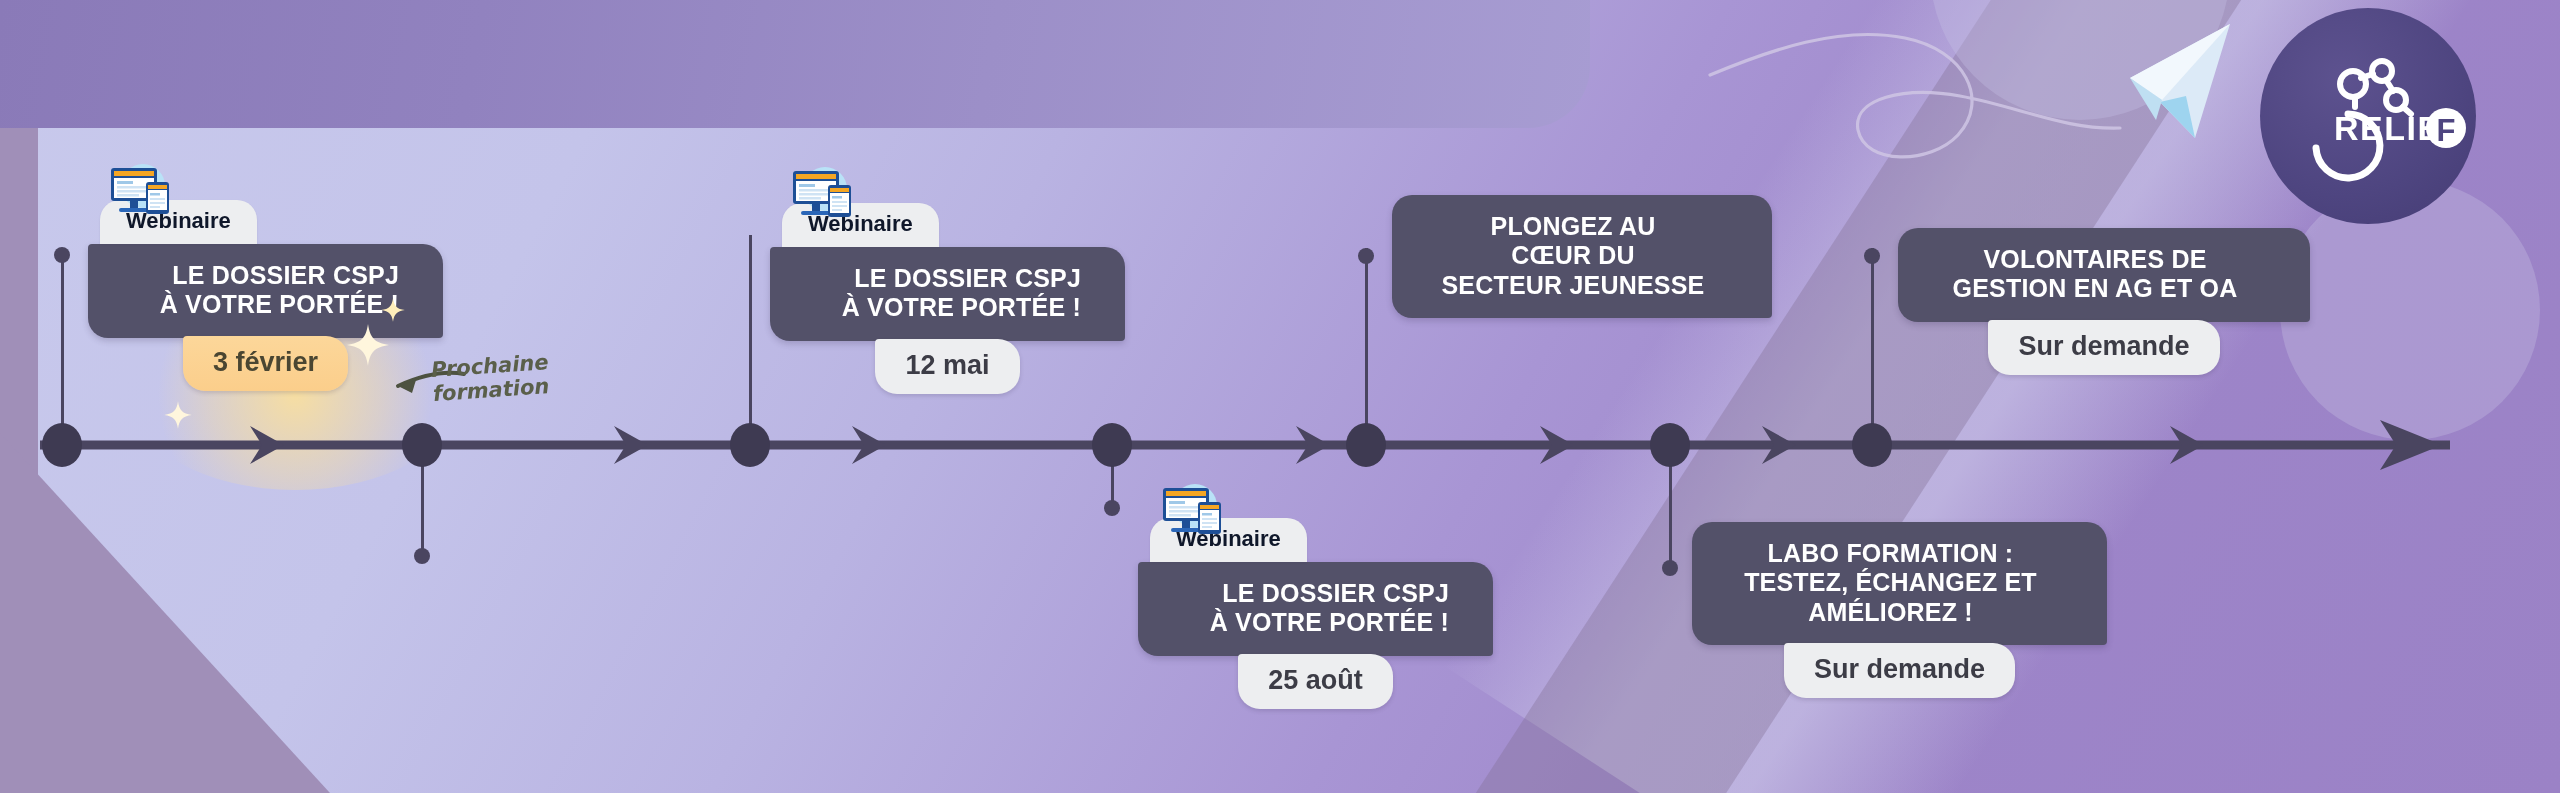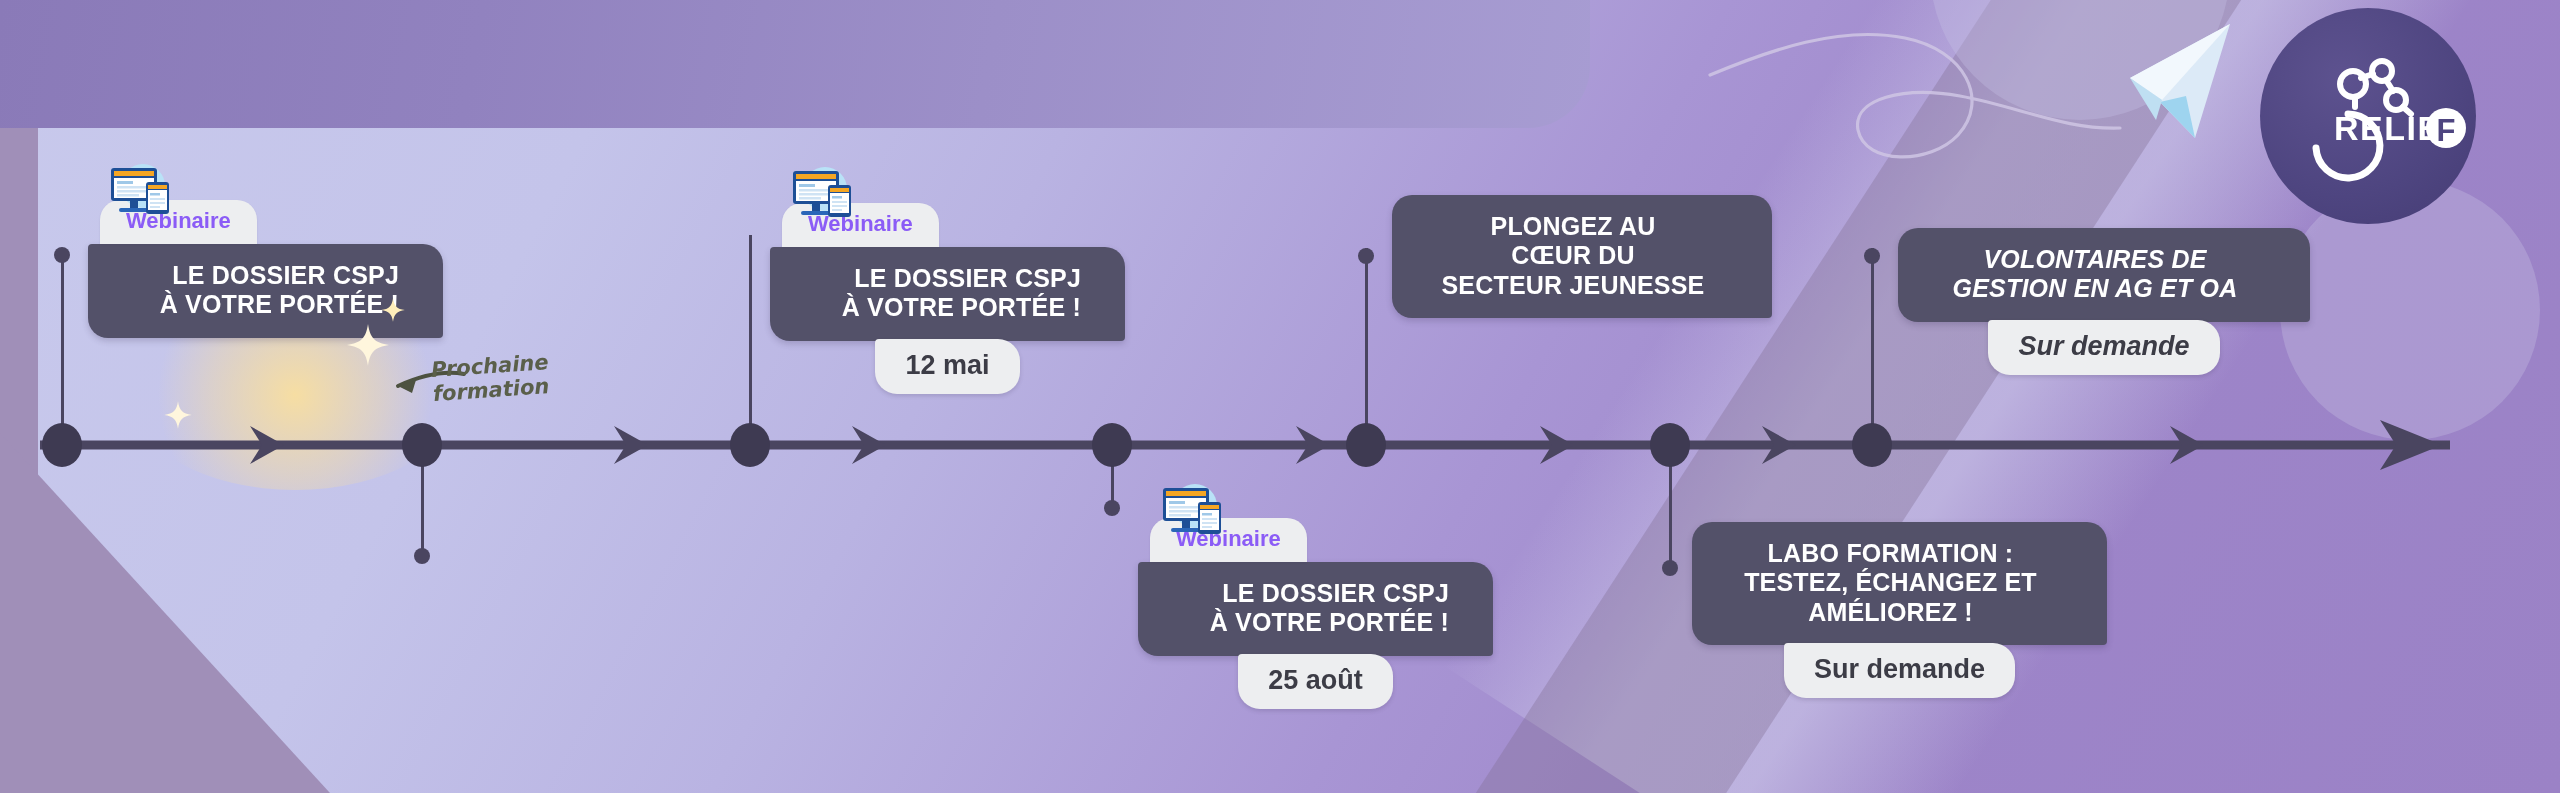--- a/index.html
+++ b/index.html
@@ -135,21 +135,21 @@
 
   
   .event {
     position: absolute;
     z-index: 7;
   }
   .tag {
     position: relative;
     display: inline-block;
     background: #edeef0;
-    color: #8b5cf6;
+    color: #0f172a;
     font-size: 22px;
     font-weight: 700;
     padding: 8px 26px 10px 26px;
     border-radius: 20px 20px 0 0;
     margin-left: 12px;
     box-shadow: 0 1px 2px rgba(60,50,90,0.12);
   }
   .card {
     background: #535169;
     color: #ffffff;
@@ -337,20 +337,23 @@
     <rect x="47" y="33" width="10" height="2.5" fill="#9fc8e8"></rect>
     <rect x="47" y="38" width="15" height="2" fill="#cfe3f4"></rect>
     <rect x="47" y="42" width="15" height="2" fill="#cfe3f4"></rect>
     <rect x="47" y="46" width="10" height="2" fill="#cfe3f4"></rect>
   </svg>
 
   <div class="event" style="left:88px; top:200px; width:355px;">
     <div class="tag">Webinaire</div>
     <div class="card has-tag">LE DOSSIER CSPJ
 À VOTRE PORTÉE !</div>
+    <div class="date-row">
+      <div class="date-pill highlight">3 février</div>
+    </div>
   </div>
 
   <svg class="sparkle" style="left:345px; top:322px; width:46px; height:46px;" viewBox="0 0 46 46">
     <path d="M23 2 C25 16, 30 21, 44 23 C30 25, 25 30, 23 44 C21 30, 16 25, 2 23 C16 21, 21 16, 23 2 Z" fill="#fff6dd"></path>
   </svg>
   <svg class="sparkle" style="left:380px; top:297px; width:26px; height:26px;" viewBox="0 0 46 46">
     <path d="M23 2 C25 16, 30 21, 44 23 C30 25, 25 30, 23 44 C21 30, 16 25, 2 23 C16 21, 21 16, 23 2 Z" fill="#ffeeba"></path>
   </svg>
   <svg class="sparkle" style="left:163px; top:400px; width:30px; height:30px;" viewBox="0 0 46 46">
     <path d="M23 2 C25 16, 30 21, 44 23 C30 25, 25 30, 23 44 C21 30, 16 25, 2 23 C16 21, 21 16, 23 2 Z" fill="#fff6dd"></path>
@@ -432,21 +435,21 @@
 
   <div class="event" style="left:1692px; top:522px; width:415px;">
     <div class="card">LABO FORMATION :
 TESTEZ, ÉCHANGEZ ET
 AMÉLIOREZ !</div>
     <div class="date-row">
       <div class="date-pill">Sur demande</div>
     </div>
   </div>
 
-  <div class="event" style="left:1898px; top:228px; width:412px;font-style:italic;">
+  <div class="event" style="left:1898px; top:228px; width:412px;">
     <div class="card">VOLONTAIRES DE
 GESTION EN AG ET OA</div>
     <div class="date-row">
       <div class="date-pill">Sur demande</div>
     </div>
   </div>
 
 </div>
 
 </body></html>

